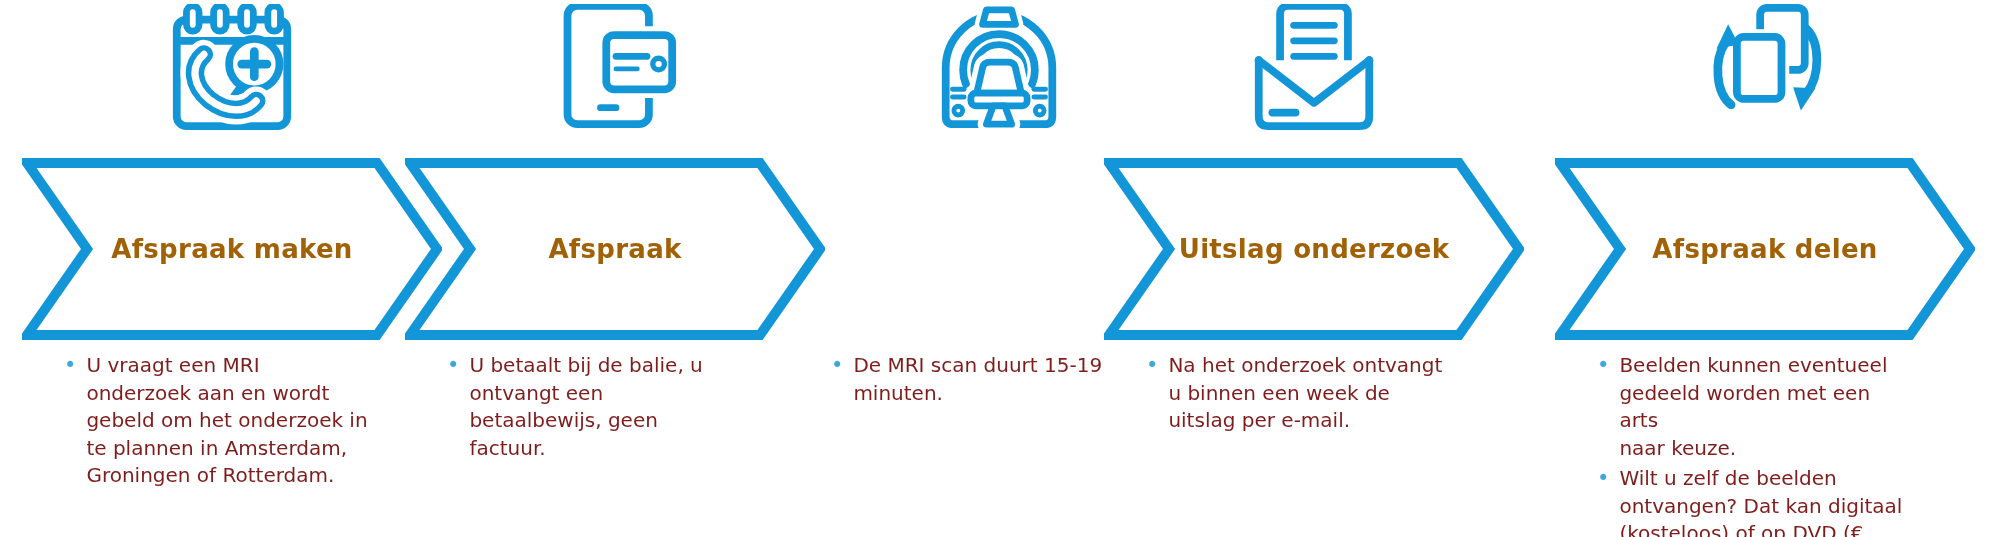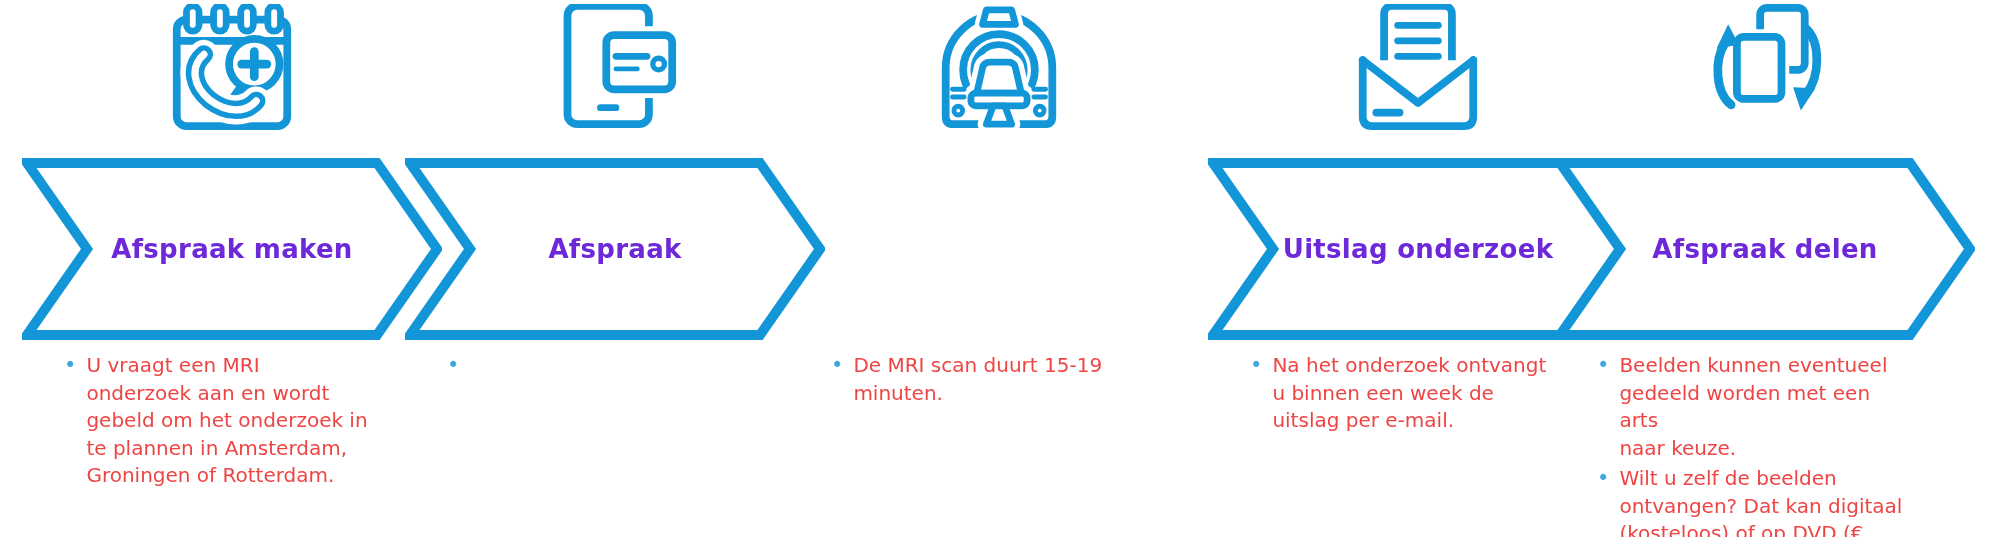--- a/index.html
+++ b/index.html
@@ -7,50 +7,50 @@
     position:relative;
     width:2000px;height:537px;
     background:#fff;
     font-family:"DejaVu Sans", sans-serif;
     overflow:hidden;
   }
   .step{position:absolute;top:0;width:420px;height:537px;}
   .step-1{left:22px;}
   .step-2{left:405px;}
   .step-3{left:789px;}
-  .step-4{left:1208px;}
+  .step-4{left:1104px;}
   .step-5{left:1555px;}
 
   .icon{
     position:absolute;top:4px;left:50%;
     transform:translateX(-50%);
     width:126px;height:126px;color:#1396d8;
   }
   .icon svg{width:100%;height:100%;display:block;}
 
   .chevron{position:absolute;top:158px;left:0;width:420px;height:182px;}
   .chevron svg{position:absolute;inset:0;width:420px;height:182px;display:block;}
   .chevron .label{
     position:absolute;inset:0;
     display:flex;align-items:center;justify-content:center;
     font-weight:700;font-size:26px;letter-spacing:.3px;
-    color:#6d28d9;white-space:nowrap;
+    color:#a16207;white-space:nowrap;
   }
 
   .bullets{
     position:absolute;top:352px;left:42px;width:318px;
     display:flex;flex-direction:column;gap:3px;
   }
   .bullet{display:flex;align-items:flex-start;}
   .bullet .dot{
     color:#3fa7dc;font-size:21px;line-height:27.5px;
     margin-right:10px;flex:0 0 auto;
   }
   .bullet .txt{
-    color:#ef4444;font-size:20px;line-height:27.5px;
+    color:#7f1d1d;font-size:20px;line-height:27.5px;
     white-space:pre-line;
   }
 </style>
 </head>
 <body>
 
 <div class="stage">
 
   <div class="step step-1">
     <div class="icon">
@@ -102,20 +102,24 @@
     </div>
     <div class="chevron">
       <svg viewBox="0 0 420 182">
         <polygon points="5,5 355,5 415,91 355,177 5,177 65,91" fill="#ffffff" stroke="#1396d8" stroke-width="10"></polygon>
       </svg>
       <div class="label">Afspraak</div>
     </div>
     <div class="bullets">
       <div class="bullet">
         <span class="dot">•</span>
+        <span class="txt">U betaalt bij de balie, u
+ontvangt een
+betaalbewijs, geen
+factuur.</span>
       </div>
     </div>
   </div>
 
   <div class="step step-3">
     <div class="icon">
       <svg viewBox="0 0 130 130" fill="none" stroke="currentColor" stroke-linecap="round" stroke-linejoin="round">
         <path d="M10,116 V66 A55,55 0 0 1 120,66 V116 Q120,124 112,124 H18 Q10,124 10,116 Z" stroke-width="8"></path>
         <path d="M48,21 L52,6 H78 L82,21 Z" fill="#fff" stroke="#fff" stroke-width="16"></path>
         <path d="M48,21 L52,6 H78 L82,21 Z" fill="#fff" stroke-width="7"></path>

